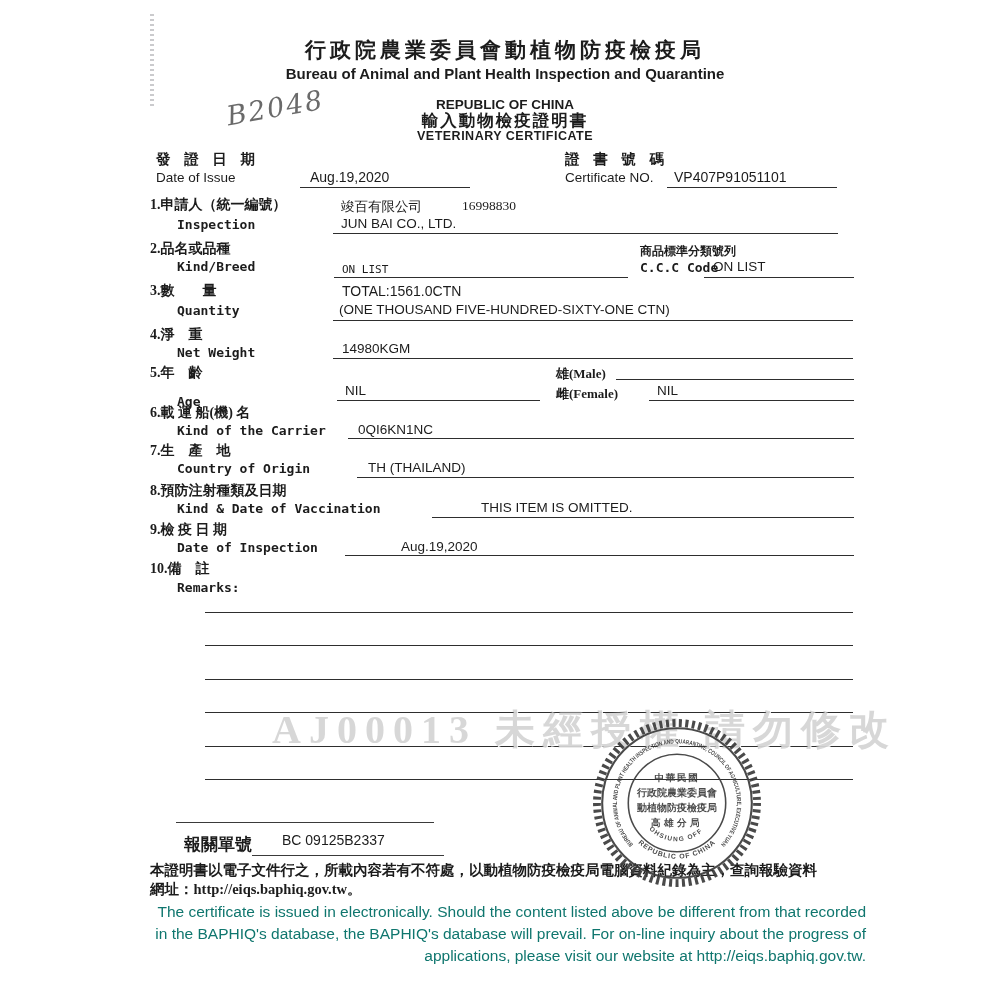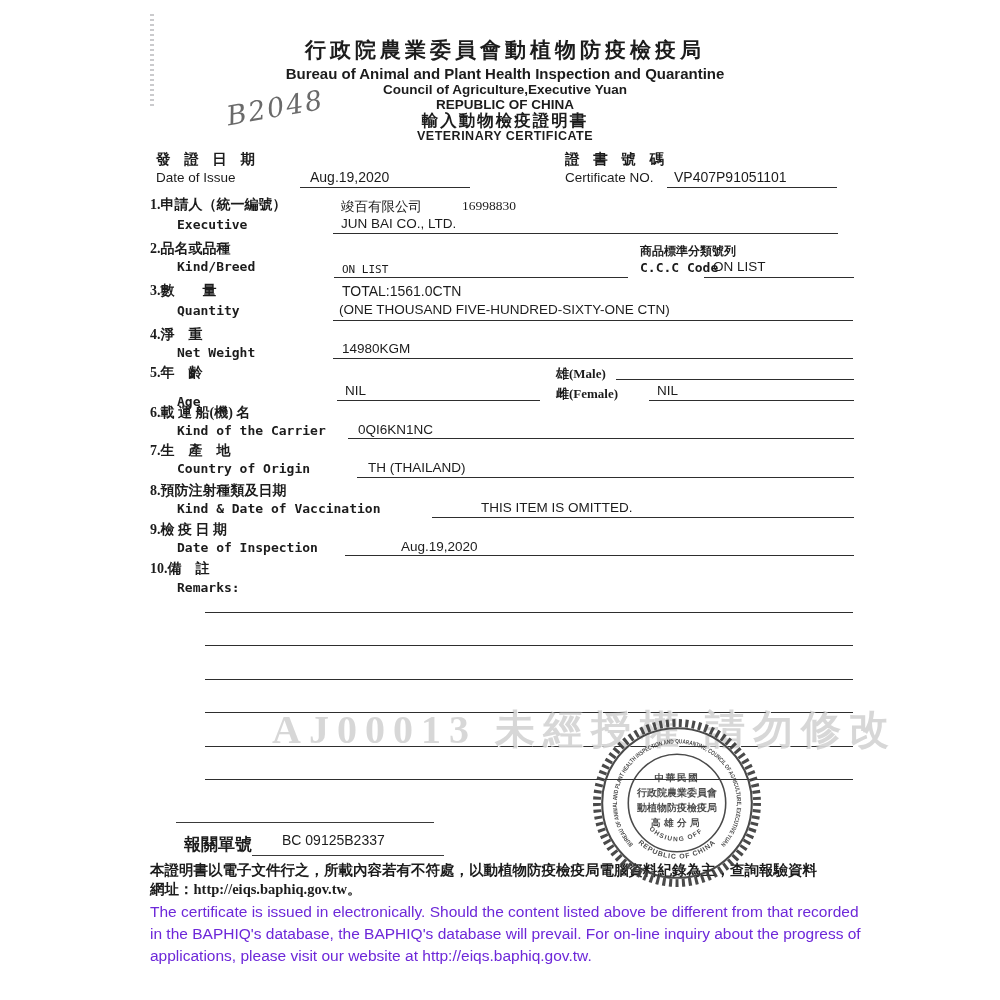--- a/index.html
+++ b/index.html
@@ -24,38 +24,37 @@
 <body>
 
 <div class="page">
 
   <div class="abs artifact" style="left:150px;top:14px;height:92px;"></div>
 
   <div class="abs hand" style="left:226px;top:92px;font-size:27px;">B2048</div>
 
   <div class="abs ctr zh" style="top:36px;font-size:21px;letter-spacing:4px;">行政院農業委員會動植物防疫檢疫局</div>
   <div class="abs ctr" style="top:65px;font-size:15px;font-weight:bold;">Bureau of Animal and Plant Health Inspection and Quarantine</div>
-  <div class="abs ctr" style="top:82px;font-size:13.5px;font-weight:bold;">Council of Agriculture,Executive Yuan</div>
   <div class="abs ctr" style="top:97px;font-size:13.5px;font-weight:bold;">REPUBLIC OF CHINA</div>
   <div class="abs ctr zh" style="top:110px;font-size:16.5px;letter-spacing:2px;">輸入動物檢疫證明書</div>
   <div class="abs ctr" style="top:129px;font-size:12.5px;font-weight:bold;letter-spacing:0.5px;">VETERINARY CERTIFICATE</div>
 
   <div class="abs zh" style="left:156px;top:150px;font-size:14.5px;letter-spacing:5px;">發 證 日 期</div>
   <div class="abs val" style="left:156px;top:170px;font-size:13.5px;">Date of Issue</div>
   <div class="abs val" style="left:310px;top:169px;font-size:14px;">Aug.19,2020</div>
   <div class="line" style="left:300px;top:187px;width:170px;"></div>
   <div class="abs zh" style="left:565px;top:150px;font-size:14.5px;letter-spacing:5px;">證 書 號 碼</div>
   <div class="abs val" style="left:565px;top:170px;font-size:13.5px;">Certificate NO.</div>
   <div class="abs val" style="left:674px;top:169px;font-size:14px;">VP407P91051101</div>
   <div class="line" style="left:667px;top:187px;width:170px;"></div>
 
   <div class="abs zh" style="left:150px;top:196px;font-size:14px;">1.申請人（統一編號）</div>
   <div class="abs zh" style="left:341px;top:198px;font-size:13.5px;font-weight:normal;">竣百有限公司</div>
   <div class="abs zh" style="left:462px;top:198px;font-size:13.5px;font-weight:normal;">16998830</div>
-  <div class="abs mono" style="left:177px;top:217px;font-size:13px;">Executive</div>
+  <div class="abs mono" style="left:177px;top:217px;font-size:13px;">Inspection</div>
   <div class="abs val" style="left:341px;top:216px;font-size:13.5px;">JUN BAI CO., LTD.</div>
   <div class="line" style="left:333px;top:233px;width:505px;"></div>
 
   <div class="abs zh" style="left:150px;top:240px;font-size:14px;">2.品名或品種</div>
   <div class="abs zh" style="left:640px;top:243px;font-size:12px;">商品標準分類號列</div>
   <div class="abs mono" style="left:177px;top:259px;font-size:13px;">Kind/Breed</div>
   <div class="abs mono" style="left:342px;top:263px;font-size:11px;font-weight:normal;">ON LIST</div>
   <div class="line" style="left:334px;top:277px;width:294px;"></div>
   <div class="abs mono" style="left:640px;top:260px;font-size:13px;">C.C.C Code</div>
   <div class="abs val" style="left:713px;top:259px;font-size:13.5px;">ON LIST</div>
@@ -138,15 +137,15 @@
     <text x="100" y="127" text-anchor="middle" font-size="11" fill="#3b3b3b" letter-spacing="4" font-family="Liberation Serif, serif">高雄分局</text>
   </svg>
 
   <div class="line thin" style="left:176px;top:822px;width:258px;"></div>
   <div class="abs zh" style="left:184px;top:833px;font-size:17px;">報關單號</div>
   <div class="abs val" style="left:282px;top:832px;font-size:14px;">BC 09125B2337</div>
   <div class="line thin" style="left:252px;top:855px;width:192px;"></div>
 
   <div class="abs zh" style="left:150px;top:861px;width:716px;font-size:14.5px;">本證明書以電子文件行之，所載內容若有不符處，以動植物防疫檢疫局電腦資料紀錄為主，查詢報驗資料</div>
   <div class="abs zh" style="left:150px;top:880px;width:716px;font-size:14.5px;">網址：http://eiqs.baphiq.gov.tw。</div>
-  <div class="abs" style="left:150px;top:901px;width:716px;font-size:15.5px;line-height:22px;color:#6d28d9;">The certificate is issued in electronically. Should the content listed above be different from that recorded in the BAPHIQ's database, the BAPHIQ's database will prevail. For on-line inquiry about the progress of applications, please visit our website at http://eiqs.baphiq.gov.tw.</div>
+  <div class="abs" style="left:150px;top:901px;width:716px;font-size:15.5px;line-height:22px;color:#0f766e;text-align:right;">The certificate is issued in electronically. Should the content listed above be different from that recorded in the BAPHIQ's database, the BAPHIQ's database will prevail. For on-line inquiry about the progress of applications, please visit our website at http://eiqs.baphiq.gov.tw.</div>
 
 </div>
 
 </body></html>

